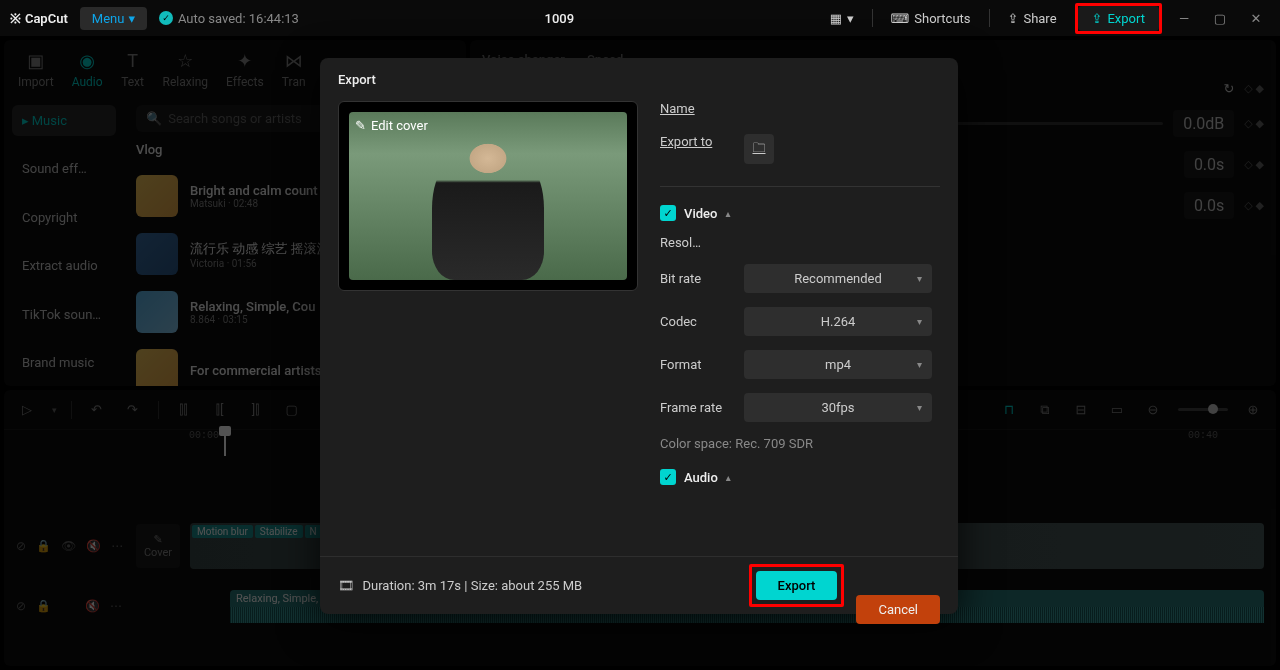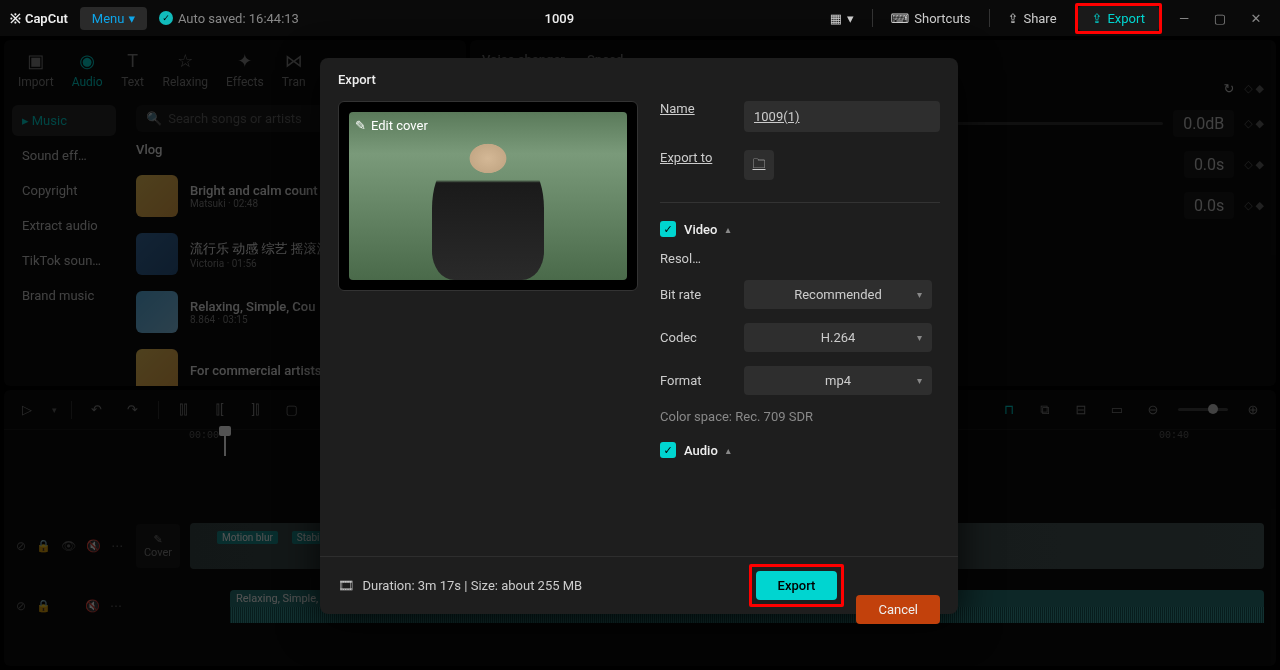--- a/index.html
+++ b/index.html
@@ -17,21 +17,21 @@
 .titlebar-sep{width:1px;height:18px;background:#333;}
 .window-ctrl{width:28px;text-align:center;color:#888;cursor:pointer;}
 
 .main-area{display:flex;height:354px;}
 .left-panel{width:462px;background:#0e0e0e;border-radius:6px;margin:4px;display:flex;flex-direction:column;overflow:hidden;}
 .tool-tabs{display:flex;gap:18px;padding:8px 14px;}
 .tool-tab{display:flex;flex-direction:column;align-items:center;gap:3px;color:#888;font-size:12px;cursor:pointer;}
 .tool-tab.active{color:#00d5d0;}
 .tool-icon{width:24px;height:24px;display:flex;align-items:center;justify-content:center;font-size:18px;}
 .left-body{display:flex;flex:1;overflow:hidden;}
-.sidebar{width:120px;padding:8px;display:flex;flex-direction:column;gap:4px;}
+.sidebar{width:120px;padding:8px;display:flex;flex-direction:column;gap:4px;justify-content:space-between;}
 .sidebar-item{padding:8px 10px;border-radius:6px;color:#ccc;font-size:13px;cursor:pointer;white-space:nowrap;overflow:hidden;text-overflow:ellipsis;}
 .sidebar-item.active{background:#2a2a2a;color:#00d5d0;}
 .content-col{flex:1;padding:8px 12px;overflow:hidden;}
 .search-row{background:#1a1a1a;border-radius:6px;padding:6px 10px;color:#666;display:flex;align-items:center;gap:6px;margin-bottom:10px;}
 .section-head{color:#eee;font-weight:500;margin-bottom:10px;}
 .song-item{display:flex;gap:12px;padding:8px 0;align-items:center;}
 .song-thumb{width:42px;height:42px;border-radius:6px;background:#555;}
 .thumb-blue{background:linear-gradient(135deg,#3a6ea5,#2d5a8a);}
 .thumb-orange{background:linear-gradient(135deg,#f4c95d,#e8a84a);}
 .thumb-sky{background:linear-gradient(135deg,#5bb5e8,#89c9ee);}
@@ -55,21 +55,21 @@
 .tl-ruler{height:26px;padding:0 180px;color:#666;font-size:10px;display:flex;position:relative;}
 .ruler-mark{position:absolute;font-family:Liberation Mono, monospace;}
 .playhead{position:absolute;left:220px;top:0;bottom:0;width:2px;background:#fff;}
 .playhead::before{content:'';position:absolute;top:-4px;left:-5px;width:12px;height:10px;background:#fff;border-radius:2px;}
 .tl-tracks{position:relative;padding:6px 12px;}
 .track-row{display:flex;align-items:center;height:52px;gap:10px;margin-bottom:8px;}
 .track-ctrls{width:110px;display:flex;gap:10px;color:#666;font-size:12px;align-items:center;}
 .cover-btn{display:flex;flex-direction:column;align-items:center;color:#888;font-size:11px;padding:4px;border-radius:4px;background:#1a1a1a;width:44px;height:44px;justify-content:center;}
 .clip{flex:1;height:46px;border-radius:4px;position:relative;overflow:hidden;}
 .video-clip{background:linear-gradient(90deg,#3a4a4a,#4a5a5a);display:flex;}
-.clip-tags{position:absolute;top:8px;left:2px;display:flex;gap:14px;margin-left:25px;}
+.clip-tags{position:absolute;top:2px;left:2px;display:flex;gap:2px;}
 .clip-tag{background:#1a9090;color:#fff;font-size:10px;padding:1px 5px;border-radius:2px;}
 .audio-clip{background:#2a7a7a;margin-left:40px;flex:1;height:32px;border-radius:4px;}
 .audio-label{color:#fff;font-size:11px;padding:2px 6px;}
 .audio-wave{height:16px;background:repeating-linear-gradient(90deg,#1a5a5a 0,#1a5a5a 1px,#3a9a9a 1px,#3a9a9a 2px);}
 
 .modal{position:absolute;left:320px;top:58px;width:638px;height:556px;background:#1e1e1e;border-radius:8px;box-shadow:0 10px 40px rgba(0,0,0,.8);display:flex;flex-direction:column;z-index:100;}
 .modal-head{padding:14px 18px;color:#eee;font-weight:500;}
 .modal-body{flex:1;display:flex;padding:0 18px;gap:22px;overflow:hidden;}
 .cover-col{width:300px;}
 .cover-box{width:300px;height:190px;background:#000;border-radius:6px;border:1px solid #333;padding:10px;position:relative;}
@@ -262,21 +262,21 @@
       <span class="tl-btn">▭</span>
       <span class="tl-btn">⊖</span>
       <div class="zoom-slider">
             <div class="zoom-thumb"></div>
           </div>
       <span class="tl-btn">⊕</span>
     </div>
   </div>
   <div class="tl-ruler">
     <span class="ruler-mark" style="left:185px">00:00</span>
-    <span class="ruler-mark" style="left:1155px">00:40</span>
+    <span class="ruler-mark" style="left:1184px">00:40</span>
     <div class="playhead"></div>
   </div>
   <div class="tl-tracks">
     <div style="height:58px"></div>
     <div class="track-row">
       <div class="track-ctrls">
         <span>⊘</span>
         <span>🔒</span>
         <span>👁</span>
         <span>🔇</span>
@@ -322,21 +322,20 @@
             <span>Edit cover</span>
           </div>
         <div class="cover-img">
             <div class="cover-person"></div>
           </div>
       </div>
     </div>
     <div class="form-col">
       <div class="form-row">
         <div class="form-label">Name</div>
-        <input class="form-input" value="1009(1)" style="">
       </div>
       <div class="form-row">
         <div class="form-label">Export to</div>
         <div class="folder-btn">
             <span>🗀</span>
           </div>
       </div>
       <div class="form-sep"></div>
       <div class="scroll-area">
         <div class="section-toggle">
@@ -358,20 +357,26 @@
             <div class="select-box">
               <span>H.264</span>
             </div>
           </div>
         <div class="select-row">
             <div class="select-label">Format</div>
             <div class="select-box">
               <span>mp4</span>
             </div>
           </div>
+        <div class="select-row">
+            <div class="select-label">Frame rate</div>
+            <div class="select-box">
+              <span>30fps</span>
+            </div>
+          </div>
         <div class="info-text">Color space: Rec. 709 SDR</div>
         <div class="section-toggle">
           <div class="checkbox">✓</div>
           <span>Audio</span>
           <span style="color:#888;font-size:10px">▴</span>
         </div>
       </div>
     </div>
   </div>
   <div class="modal-foot">

